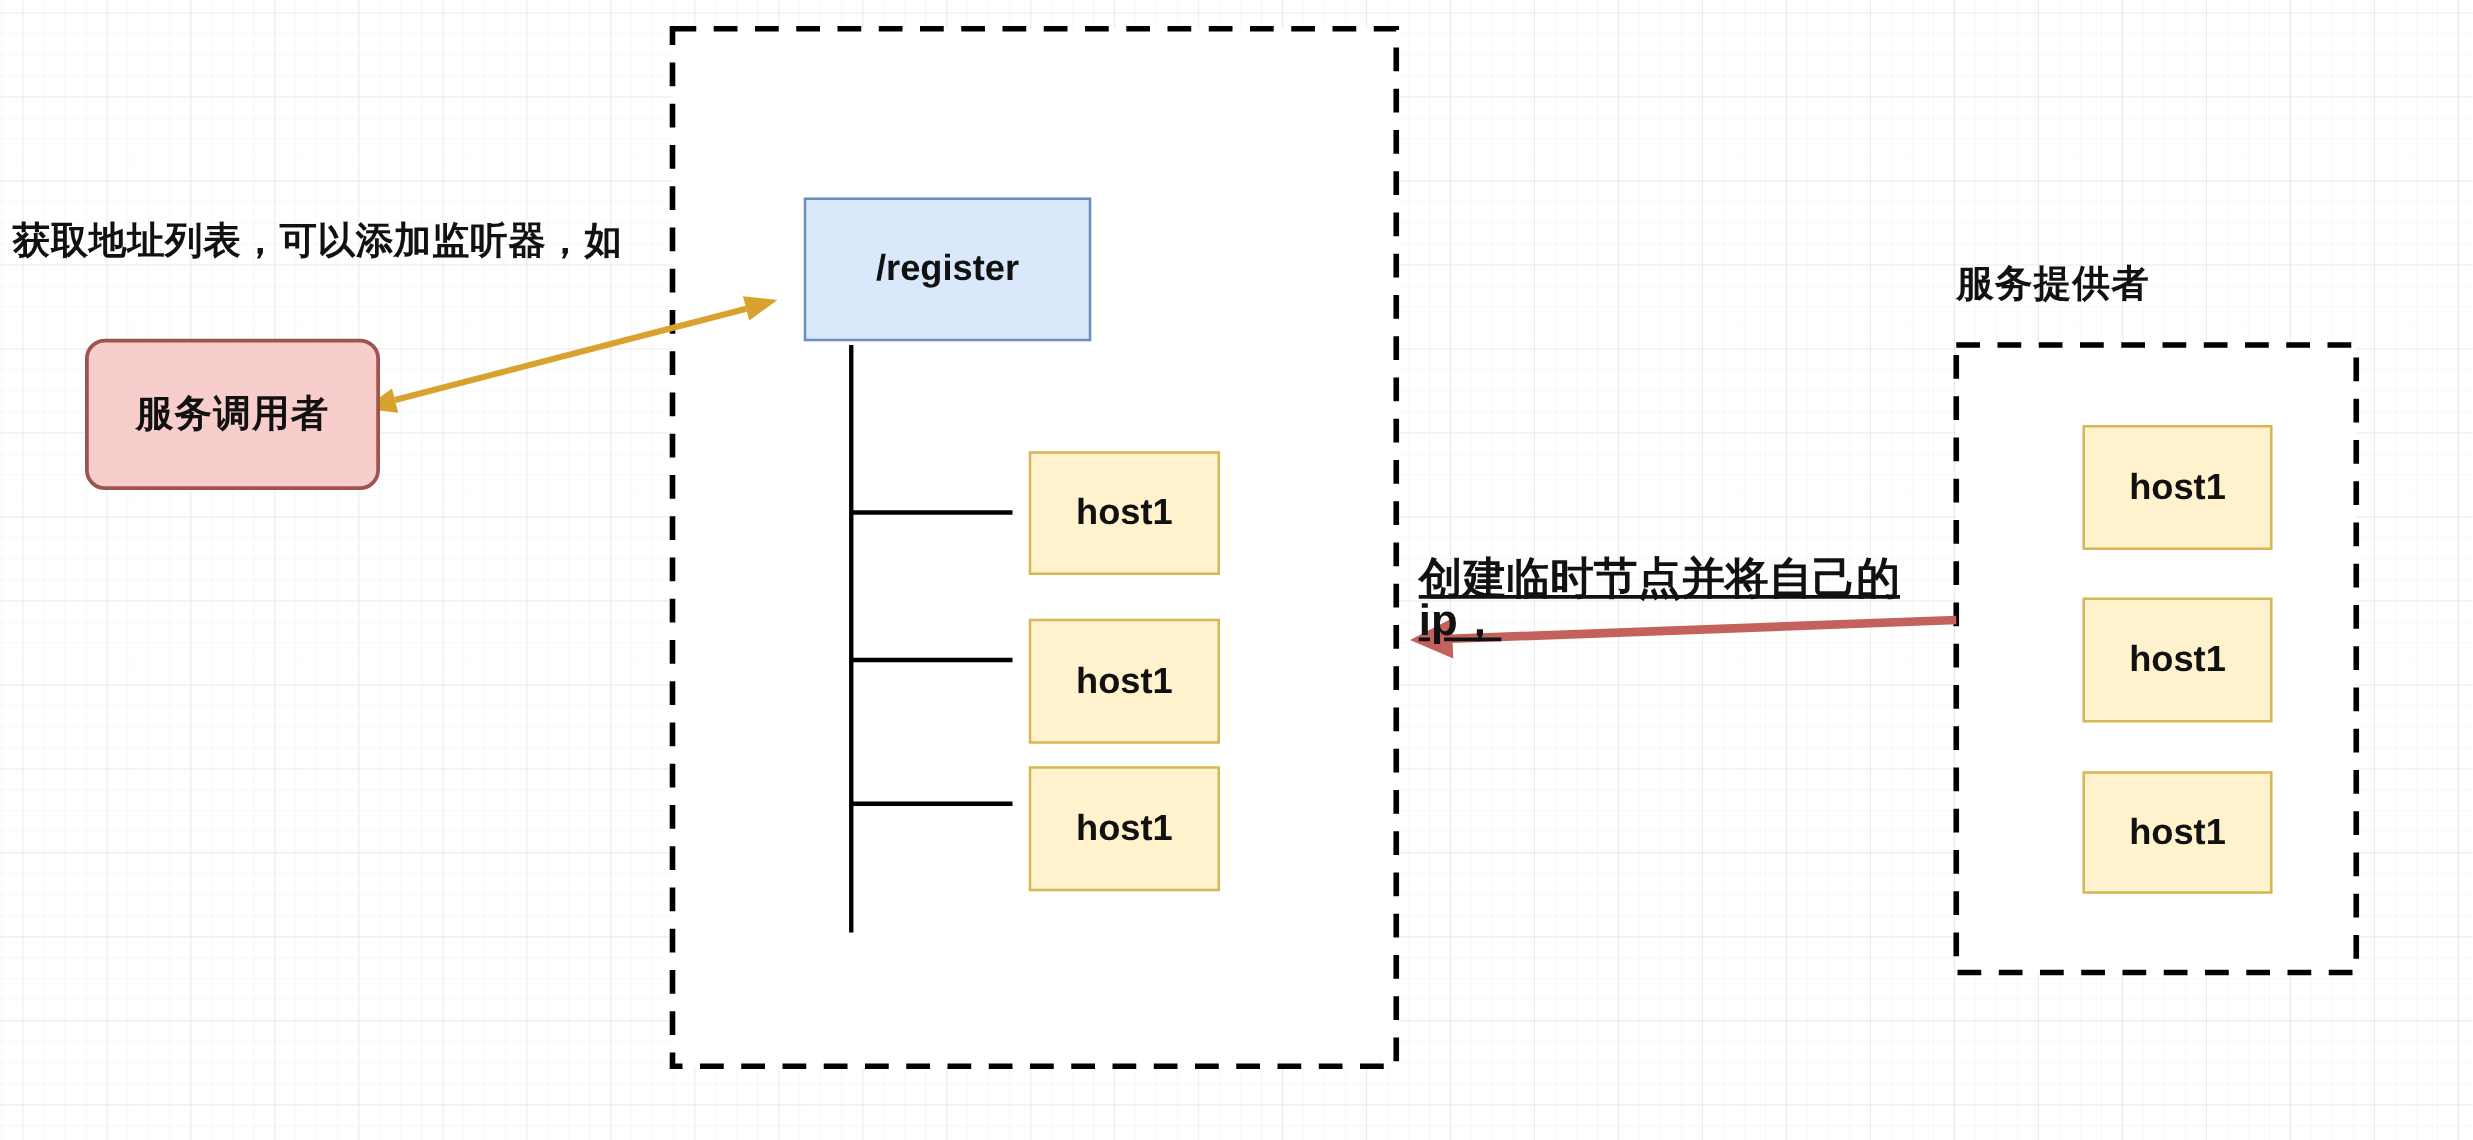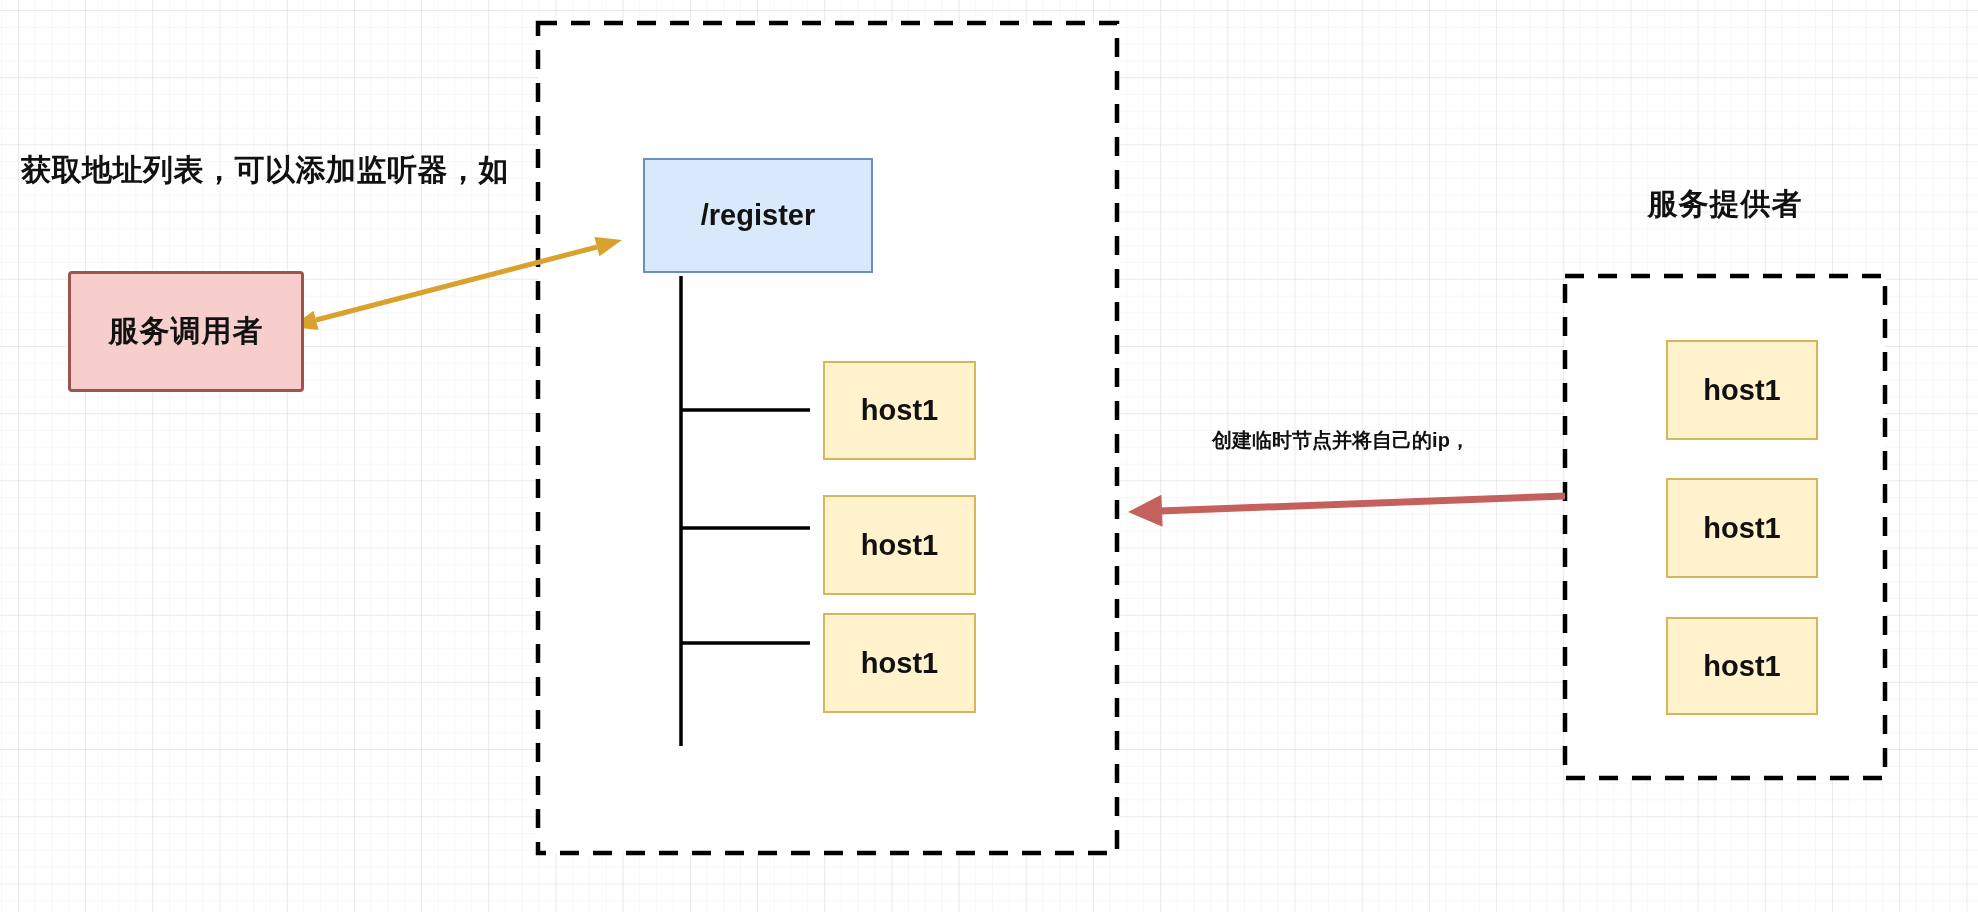--- a/index.html
+++ b/index.html
@@ -23,21 +23,21 @@
   #wires{position:absolute;left:0;top:0;z-index:1;}
   .node{
     position:absolute;z-index:2;
     display:flex;align-items:center;justify-content:center;
     font-weight:bold;color:#111;
     box-sizing:border-box;
     margin-left:16px;
   }
   .caller{
     left:52px;top:271px;width:236px;height:121px;
-    background:#f8cecc;border:3px solid #9d544c;border-radius:4px;
+    background:#f8cecc;border:3px solid #9d544c;border-radius:16px;
     font-size:30px;letter-spacing:1px;
   }
   .register{
     left:627px;top:158px;width:230px;height:115px;
     background:#dae8fc;border:2px solid #6c8ebf;
     font-size:29px;
   }
   .host{
     background:#fff2cc;border:2px solid #d6b656;
     font-size:29px;
@@ -45,29 +45,29 @@
   .host.c{left:807px;width:153px;height:99px;}
   .host.c1{top:361px;}
   .host.c2{top:495px;height:100px;}
   .host.c3{top:613px;height:100px;}
   .host.p{left:1650px;width:152px;height:100px;}
   .host.p1{top:340px;}
   .host.p2{top:478px;}
   .host.p3{top:617px;height:98px;}
   .note{
     position:absolute;z-index:2;
-    text-align:center;font-weight:bold;color:#111;
+    text-align:left;font-weight:bold;color:#111;margin-top:23px;
   }
   .note-left{
     left:10px;top:151px;width:510px;
     font-size:30px;line-height:37px;letter-spacing:0.5px;
   }
   .note-red{
     left:1135px;top:423px;width:412px;
-    font-size:20px;line-height:34px;
+    font-size:35px;line-height:34px;text-decoration:underline;
   }
   .provider-title{
     left:1565px;top:184px;width:320px;
     font-size:30px;letter-spacing:1px;
   }
 </style>
 </head>
 <body>
 
 <div id="canvas">

